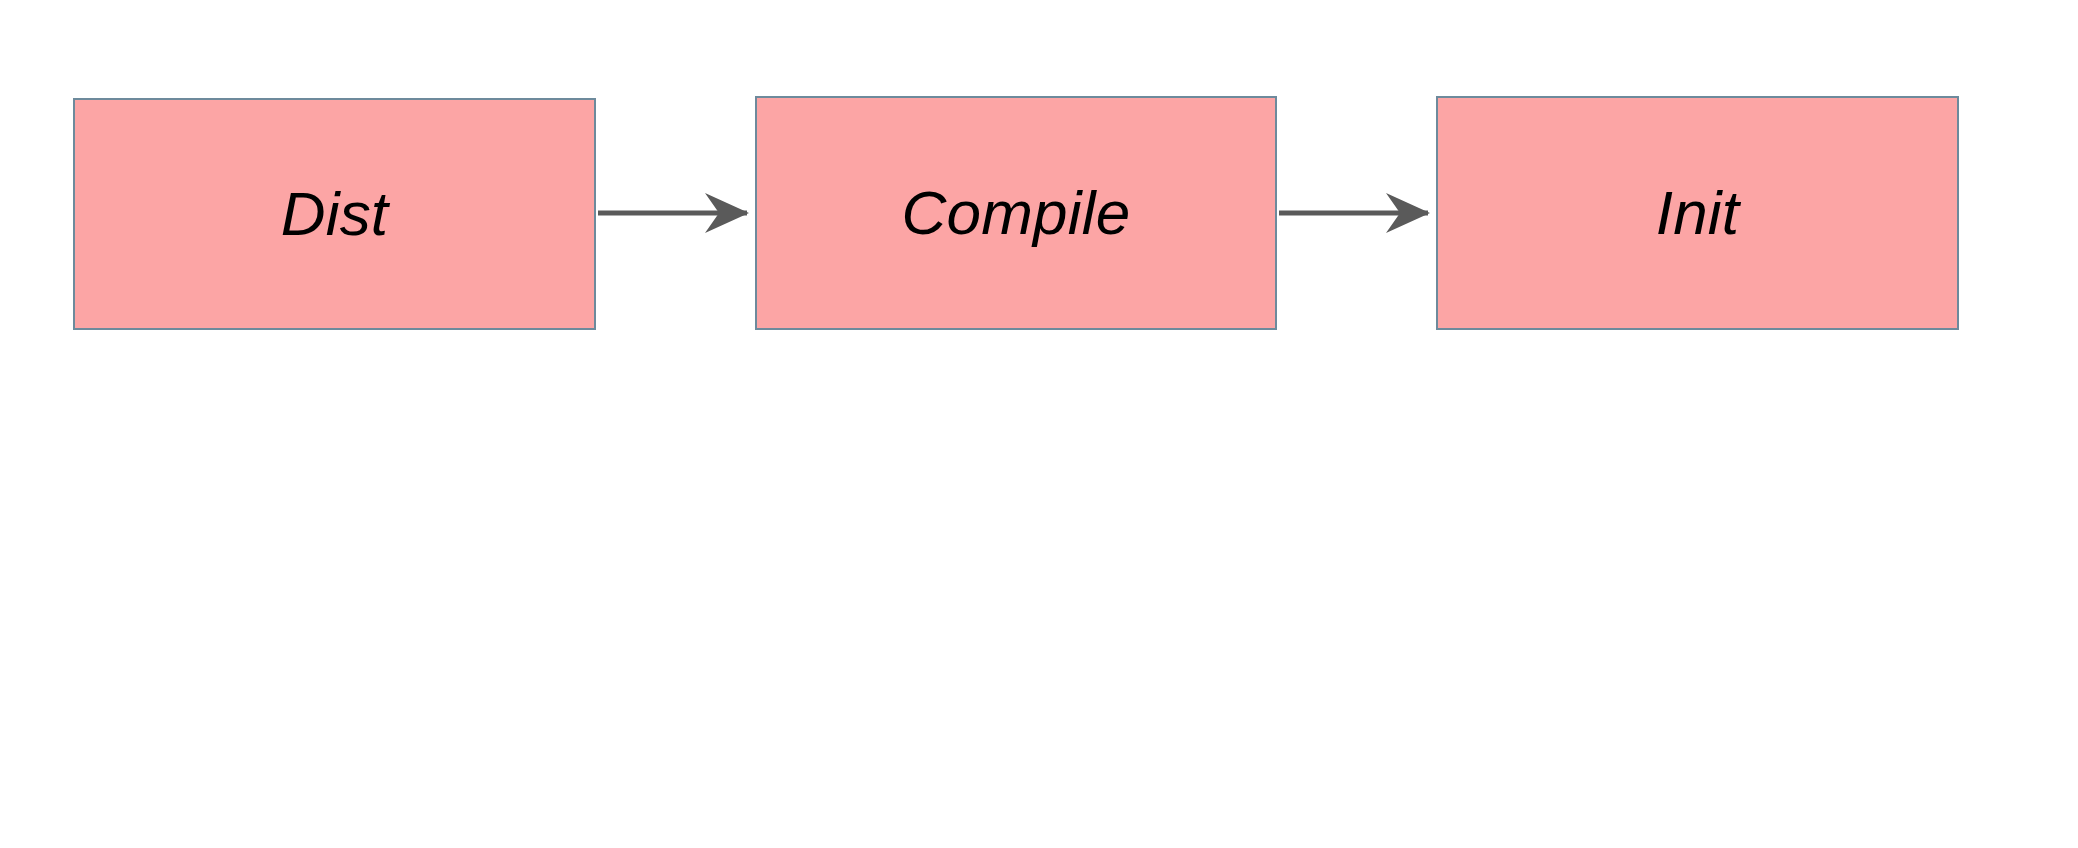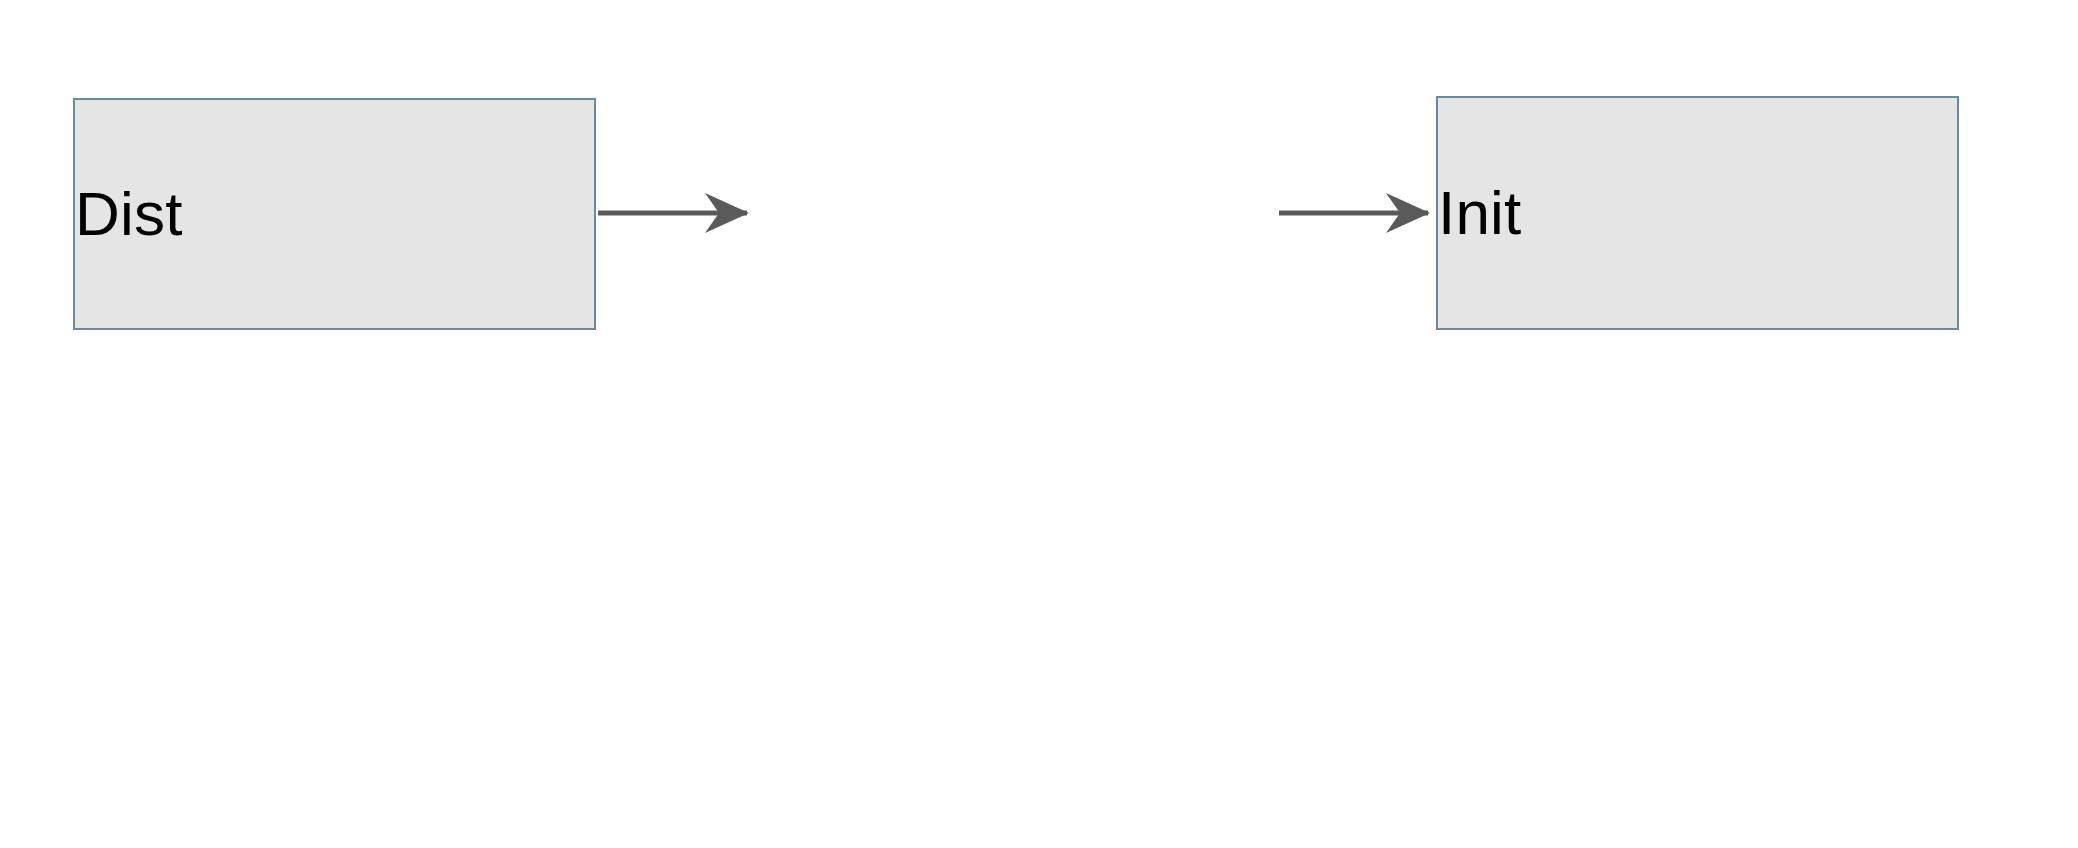--- a/index.html
+++ b/index.html
@@ -21,25 +21,26 @@
     position: absolute;
     left: 0;
     top: 0;
     width: 2078px;
     height: 848px;
     pointer-events: none;
   }
   .node {
     position: absolute;
     box-sizing: border-box;
-    background: #e5e5e5;
+    background: #fca5a5;
     border: 2px solid #6d8a9c;
     display: flex;
     align-items: center;
-    justify-content: flex-start;
+    justify-content: center;
+    font-style: italic;
   }
   .node-label {
     font-family: "Liberation Sans", sans-serif;
     font-size: 62px;
     font-weight: 400;
     color: #000000;
     line-height: 1;
     letter-spacing: 0.2px;
     white-space: nowrap;
     user-select: none;
@@ -63,19 +64,22 @@
 
     <g>
       <line x1="1279" y1="213" x2="1428" y2="213" stroke="#5a5a5a" stroke-width="5" marker-end="url(#arrowhead)"></line>
     </g>
   </svg>
 
   <div class="node" style="left:73px; top:98px; width:523px; height:232px;">
     <span class="node-label">Dist</span>
   </div>
 
+  <div class="node" style="left:755px; top:96px; width:522px; height:234px;">
+    <span class="node-label">Compile</span>
+  </div>
 
   <div class="node" style="left:1436px; top:96px; width:523px; height:234px;">
     <span class="node-label">Init</span>
   </div>
 
 
 </div>
 
 </body></html>

